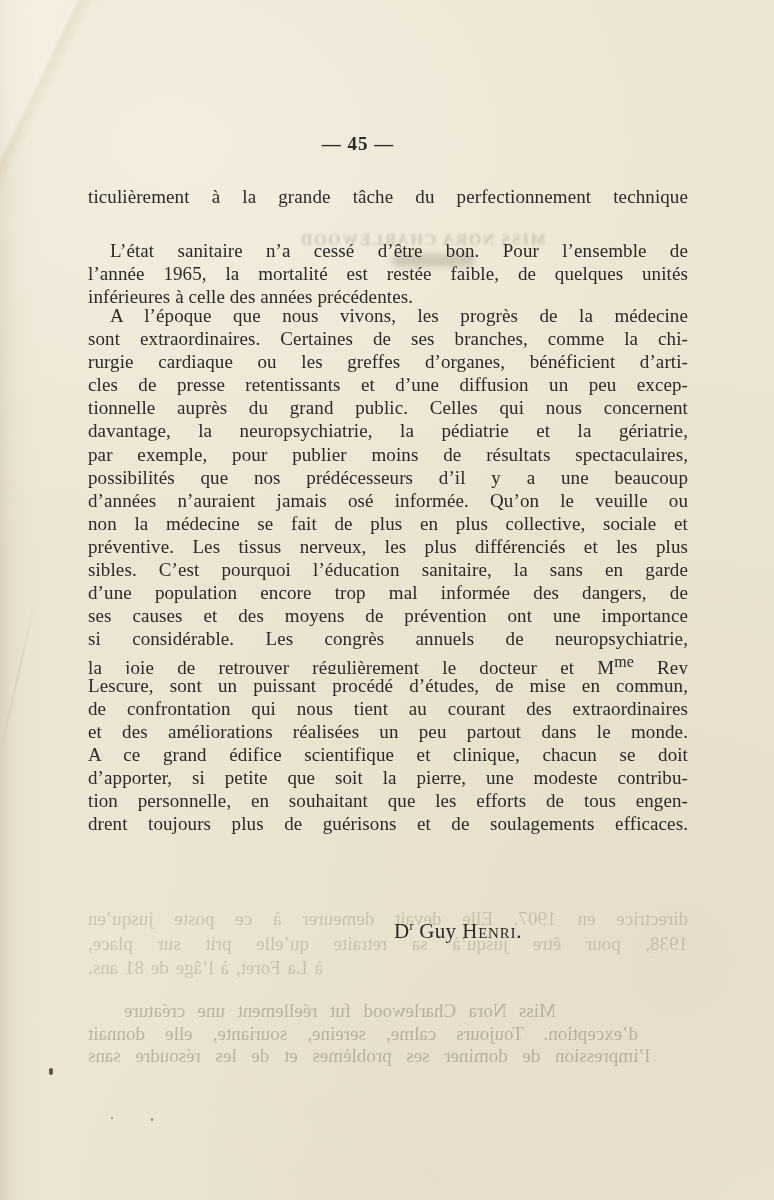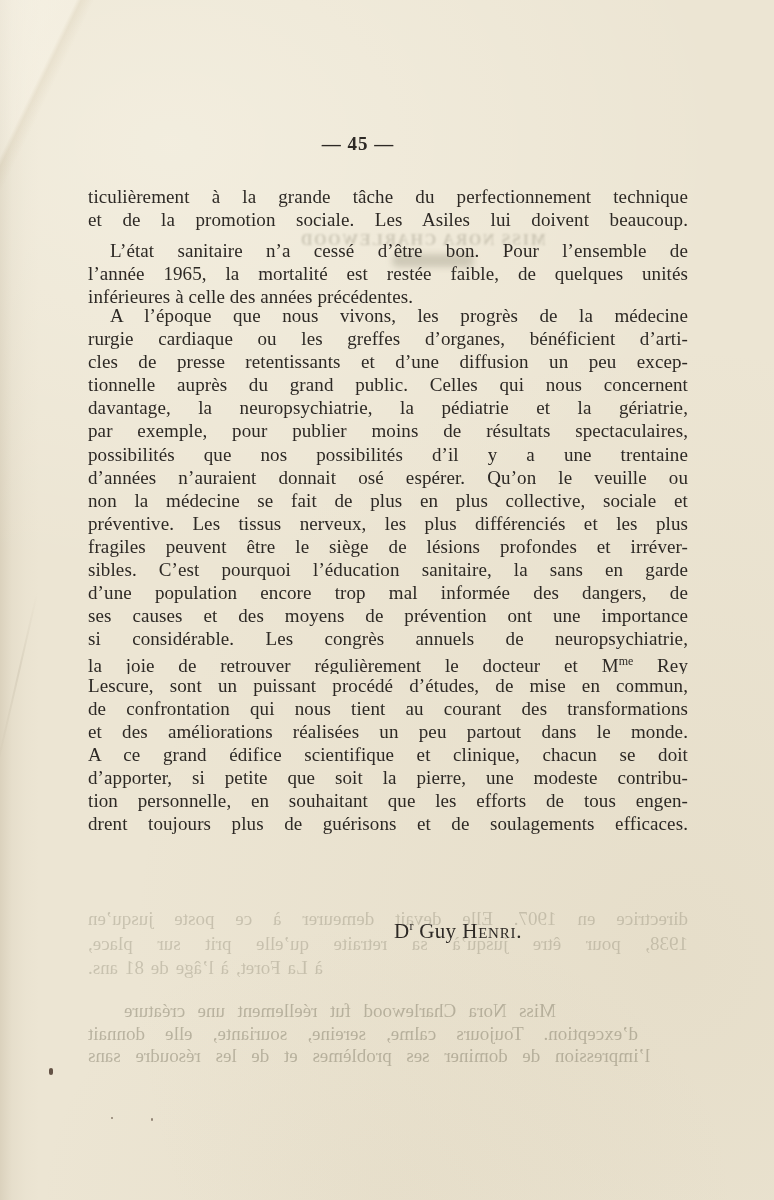--- a/index.html
+++ b/index.html
@@ -63,21 +63,21 @@
   .para{position:absolute;left:88px;width:600px;font-size:19px;letter-spacing:0.1px;}
   .p1{top:185px;}
   .p2{top:239px;}
   .p3{top:304px;}
   .tl{
     height:23.1px;line-height:23.1px;overflow:hidden;
     text-align:justify;text-align-last:justify;white-space:normal;
   }
   .tl.end{text-align-last:left;}
   .tl.indent{padding-left:22px;}
-  .sup{font-size:12px;vertical-align:7px;letter-spacing:0;}
+  .sup{font-size:16px;vertical-align:7px;letter-spacing:0;}
   .signature{
     position:absolute;left:88px;top:919px;width:600px;box-sizing:border-box;
     padding-right:166px;text-align:right;font-size:21px;letter-spacing:0.4px;
   }
   .signature .sup{font-size:12px;vertical-align:8px;}
   .smallcaps{font-variant:small-caps;letter-spacing:0.8px;}
 </style>
 </head>
 <body>
 
@@ -97,48 +97,47 @@
   <div class="bleed bb bb1">Miss Nora Charlewood fut réellement une créature</div>
   <div class="bleed bb bb2">d’exception. Toujours calme, sereine, souriante, elle donnait</div>
   <div class="bleed bb bb3">l’impression de dominer ses problèmes et de les résoudre sans</div>
 
   <div class="content">
 
     <div class="page-number">— 45 —</div>
 
     <div class="para p1">
       <div class="tl">ticulièrement à la grande tâche du perfectionnement technique</div>
-      <div class="tl">et de la promotion sociale. Les Asiles lui doivent beaucoup.</div>
     </div>
 
     <div class="para p2">
       <div class="tl indent">L’état sanitaire n’a cessé d’être bon. Pour l’ensemble de</div>
       <div class="tl">l’année 1965, la mortalité est restée faible, de quelques unités</div>
       <div class="tl end">inférieures à celle des années précédentes.</div>
     </div>
 
     <div class="para p3">
       <div class="tl indent">A l’époque que nous vivons, les progrès de la médecine</div>
+      <div class="tl">sont extraordinaires. Certaines de ses branches, comme la chi-</div>
       <div class="tl">rurgie cardiaque ou les greffes d’organes, bénéficient d’arti-</div>
       <div class="tl">cles de presse retentissants et d’une diffusion un peu excep-</div>
       <div class="tl">tionnelle auprès du grand public. Celles qui nous concernent</div>
       <div class="tl">davantage, la neuropsychiatrie, la pédiatrie et la gériatrie,</div>
       <div class="tl">par exemple, pour publier moins de résultats spectaculaires,</div>
-      <div class="tl">possibilités que nos possibilités d’il y a une trentaine</div>
-      <div class="tl">d’années n’auraient donnait osé espérer. Qu’on le veuille ou</div>
+      <div class="tl">possibilités que nos prédécesseurs d’il y a une beaucoup</div>
+      <div class="tl">d’années n’auraient jamais osé informée. Qu’on le veuille ou</div>
       <div class="tl">non la médecine se fait de plus en plus collective, sociale et</div>
       <div class="tl">préventive. Les tissus nerveux, les plus différenciés et les plus</div>
-      <div class="tl">fragiles peuvent être le siège de lésions profondes et irréver-</div>
       <div class="tl">sibles. C’est pourquoi l’éducation sanitaire, la sans en garde</div>
       <div class="tl">d’une population encore trop mal informée des dangers, de</div>
       <div class="tl">ses causes et des moyens de prévention ont une importance</div>
       <div class="tl">si considérable. Les congrès annuels de neuropsychiatrie,</div>
       <div class="tl"><span>la joie de retrouver régulièrement le docteur et M</span><sup class="sup">me</sup><span> Rey</span></div>
       <div class="tl">Lescure, sont un puissant procédé d’études, de mise en commun,</div>
-      <div class="tl">de confrontation qui nous tient au courant des transformations</div>
+      <div class="tl">de confrontation qui nous tient au courant des extraordinaires</div>
       <div class="tl">et des améliorations réalisées un peu partout dans le monde.</div>
       <div class="tl">A ce grand édifice scientifique et clinique, chacun se doit</div>
       <div class="tl">d’apporter, si petite que soit la pierre, une modeste contribu-</div>
       <div class="tl">tion personnelle, en souhaitant que les efforts de tous engen-</div>
       <div class="tl">drent toujours plus de guérisons et de soulagements efficaces.</div>
     </div>
 
     <div class="signature"><span>D</span><sup class="sup">r</sup> <span>Guy</span> <span class="smallcaps">Henri</span><span>.</span></div>
 
   </div>

